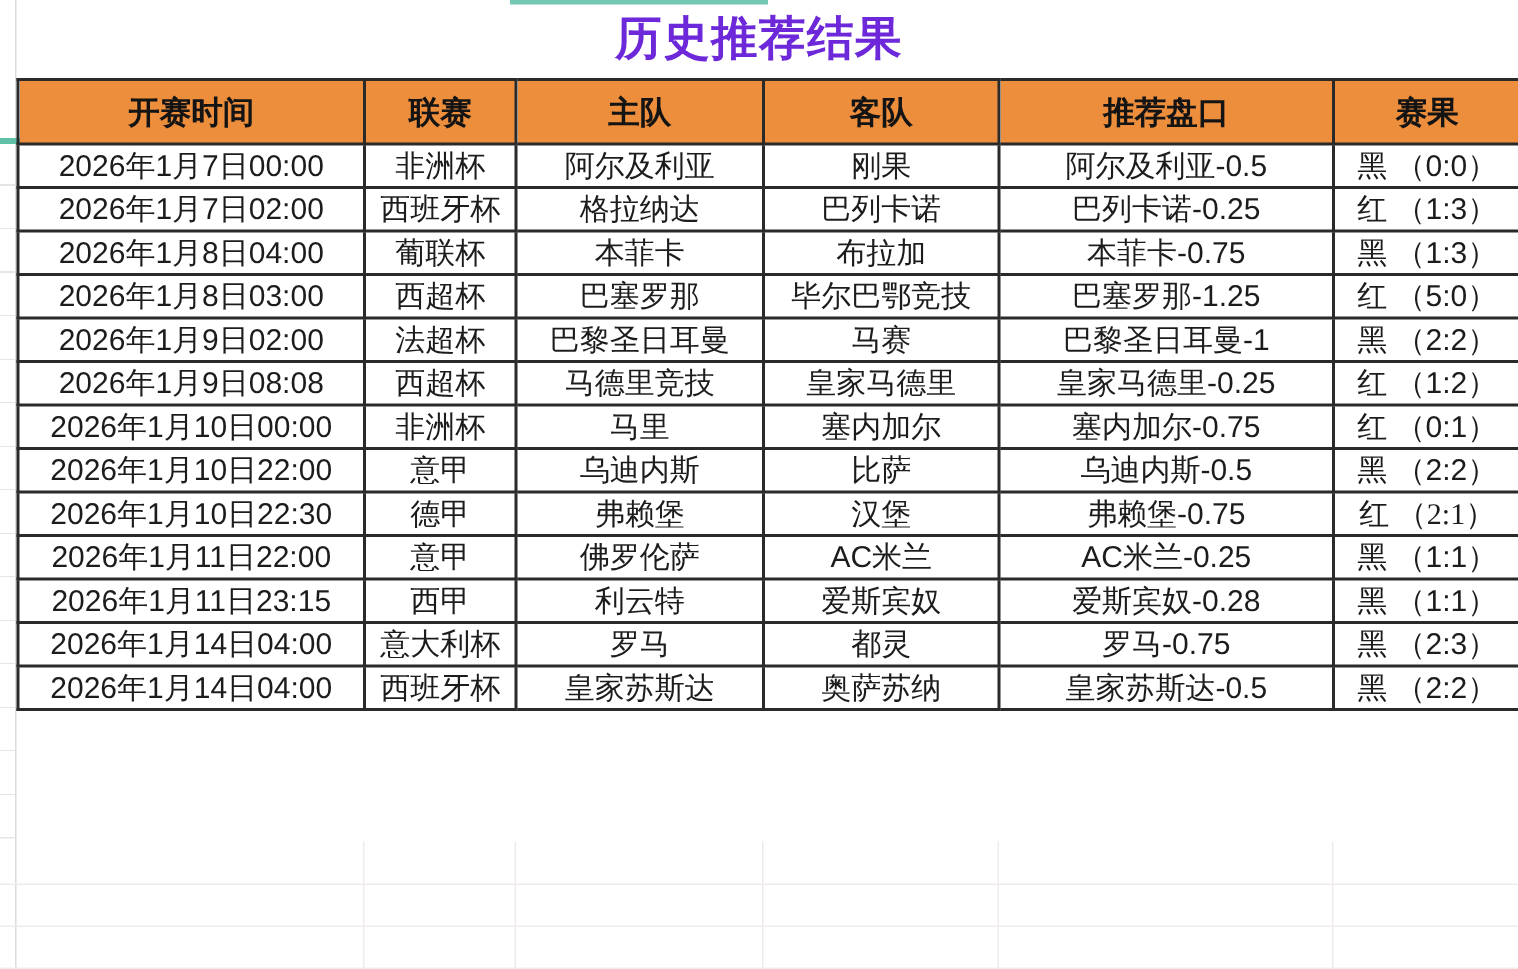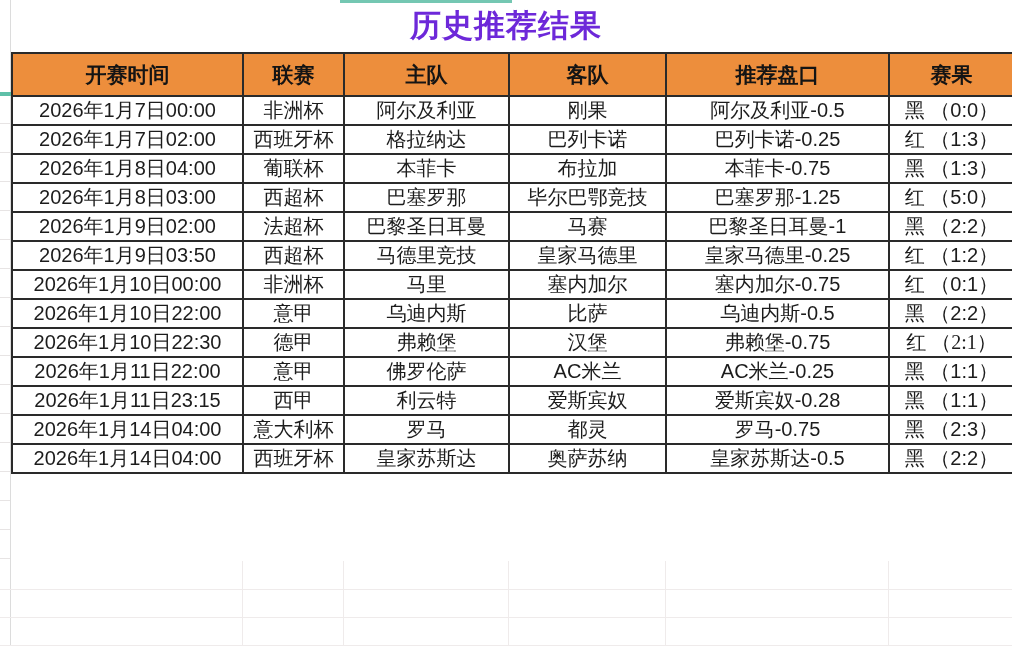--- a/index.html
+++ b/index.html
@@ -113,21 +113,21 @@
       </tr>
       <tr>
         <td>2026年1月9日02:00</td>
         <td>法超杯</td>
         <td>巴黎圣日耳曼</td>
         <td>马赛</td>
         <td>巴黎圣日耳曼-1</td>
         <td class="res-black">黑 （2:2）</td>
       </tr>
       <tr>
-        <td>2026年1月9日03:50</td>
+        <td>2026年1月9日08:08</td>
         <td>西超杯</td>
         <td>马德里竞技</td>
         <td>皇家马德里</td>
         <td>皇家马德里-0.25</td>
         <td class="res-red">红 （1:2）</td>
       </tr>
       <tr>
         <td>2026年1月10日00:00</td>
         <td>非洲杯</td>
         <td>马里</td>

